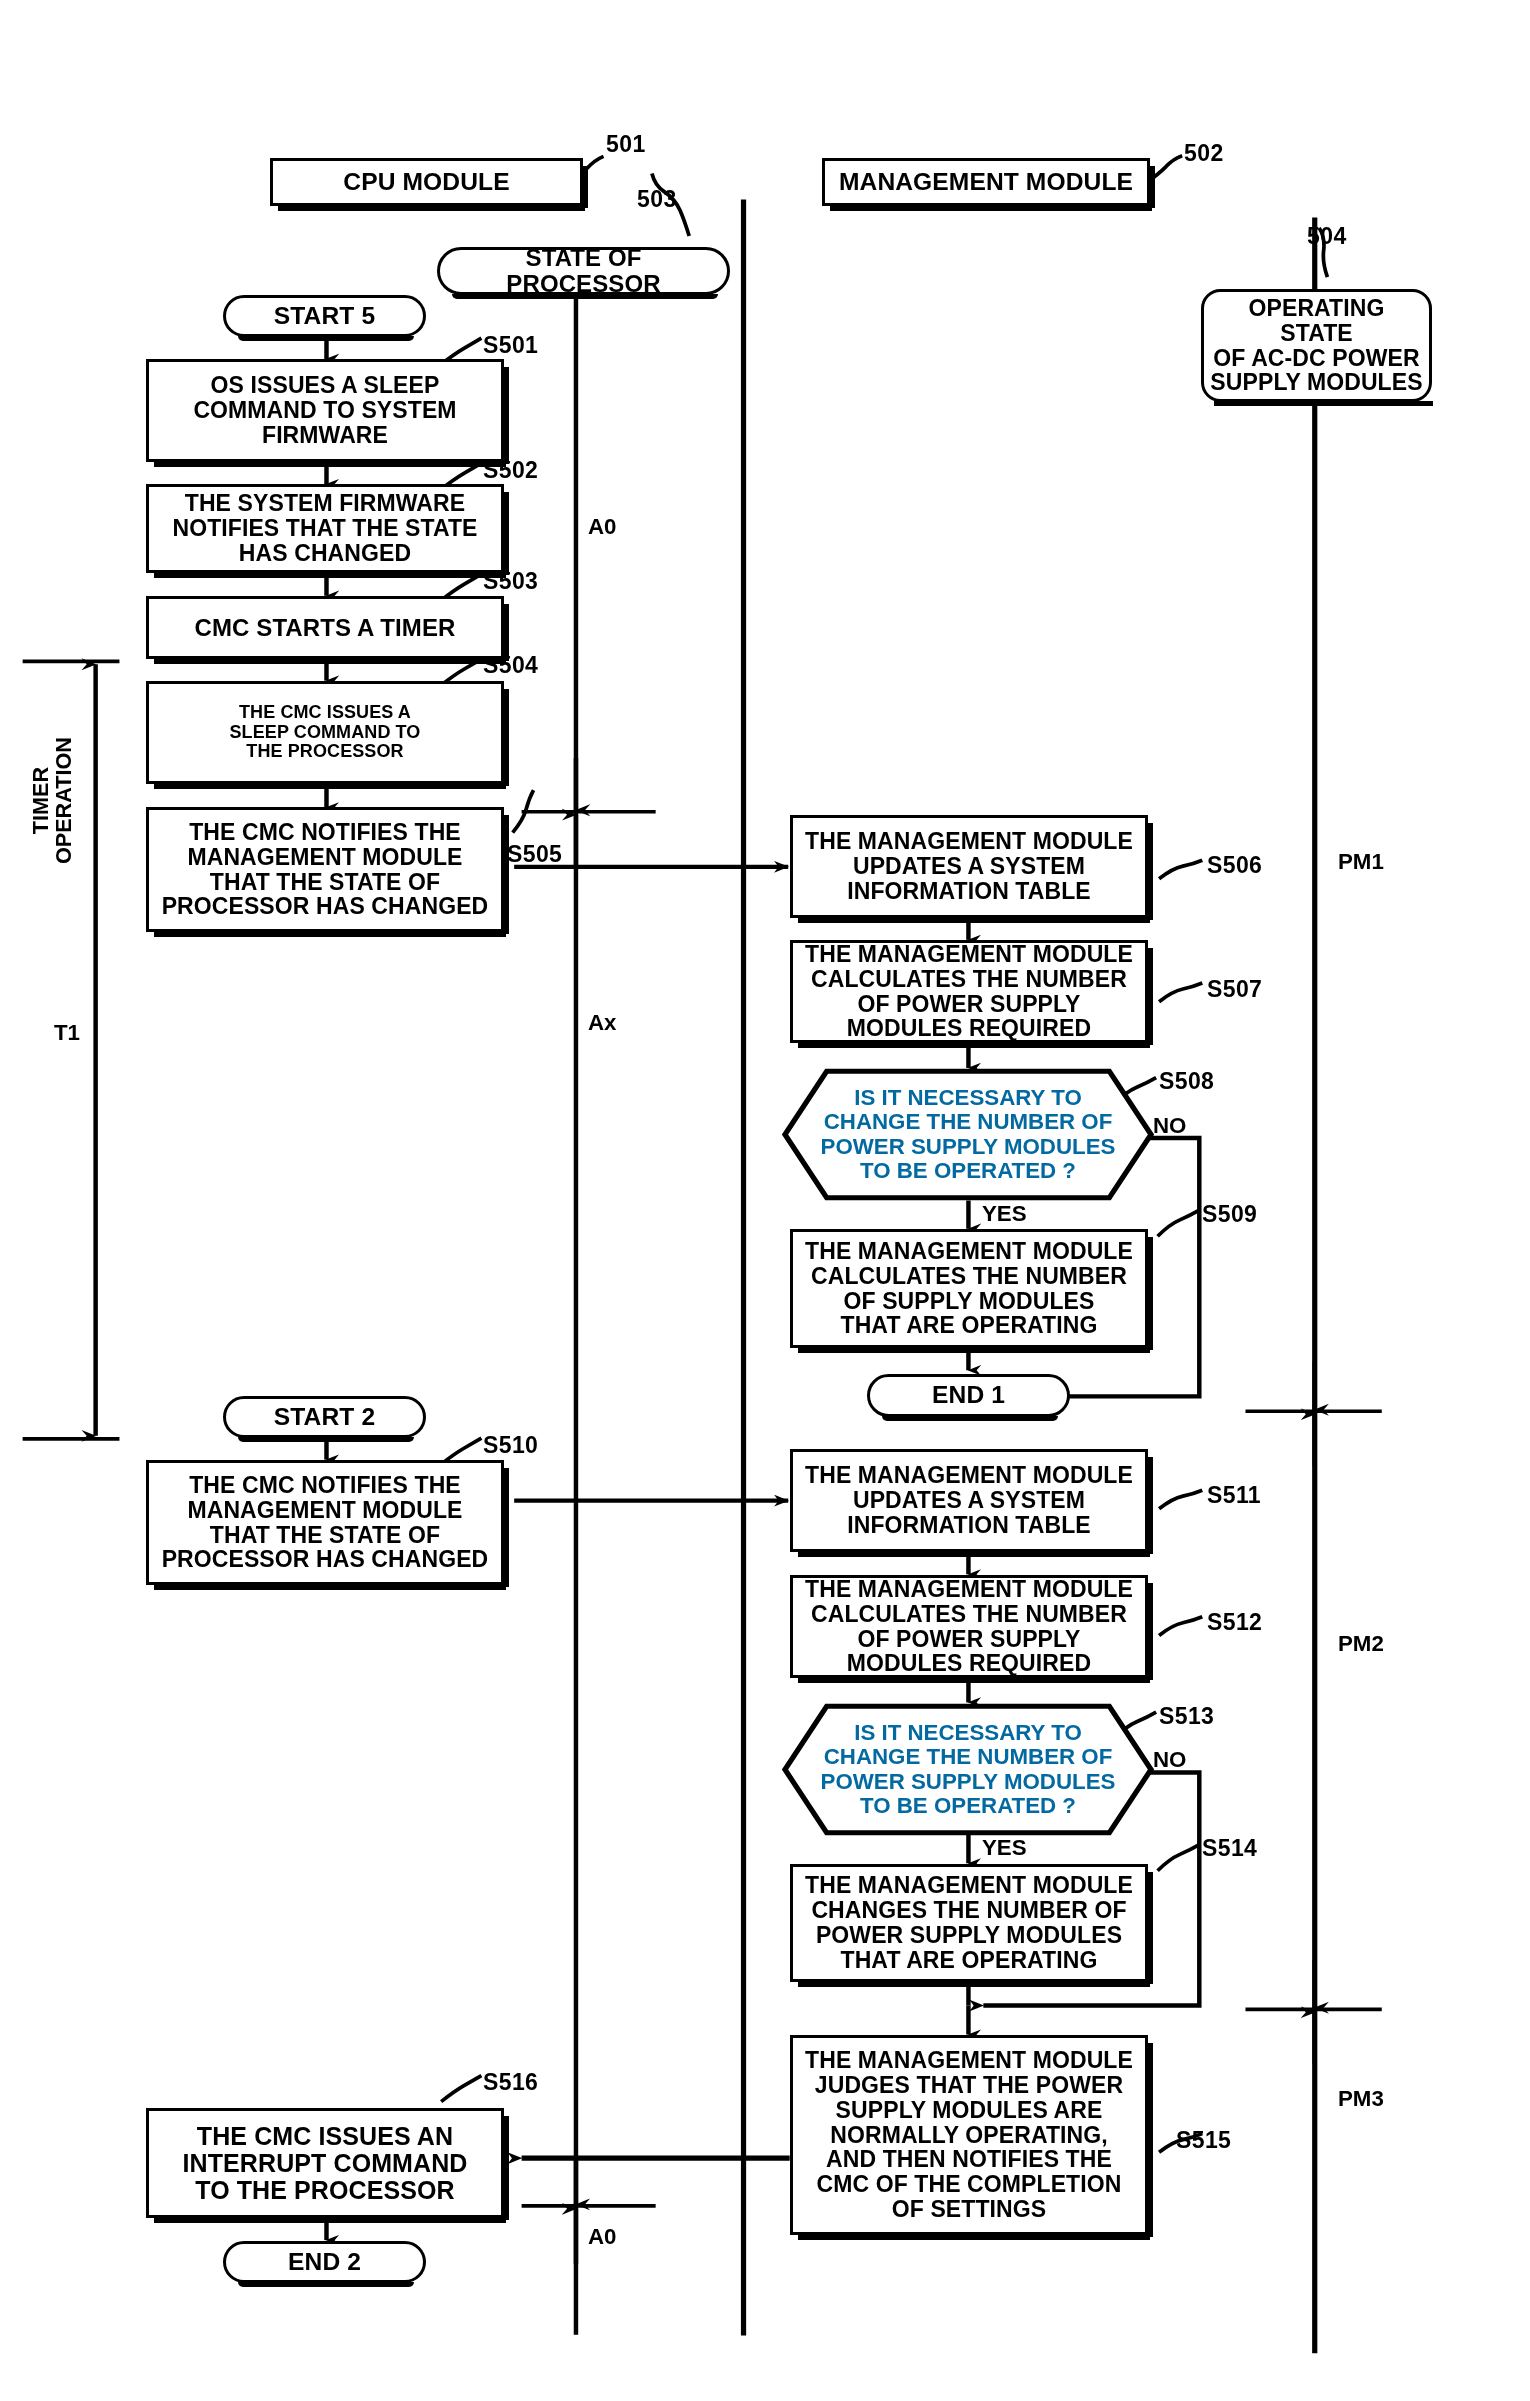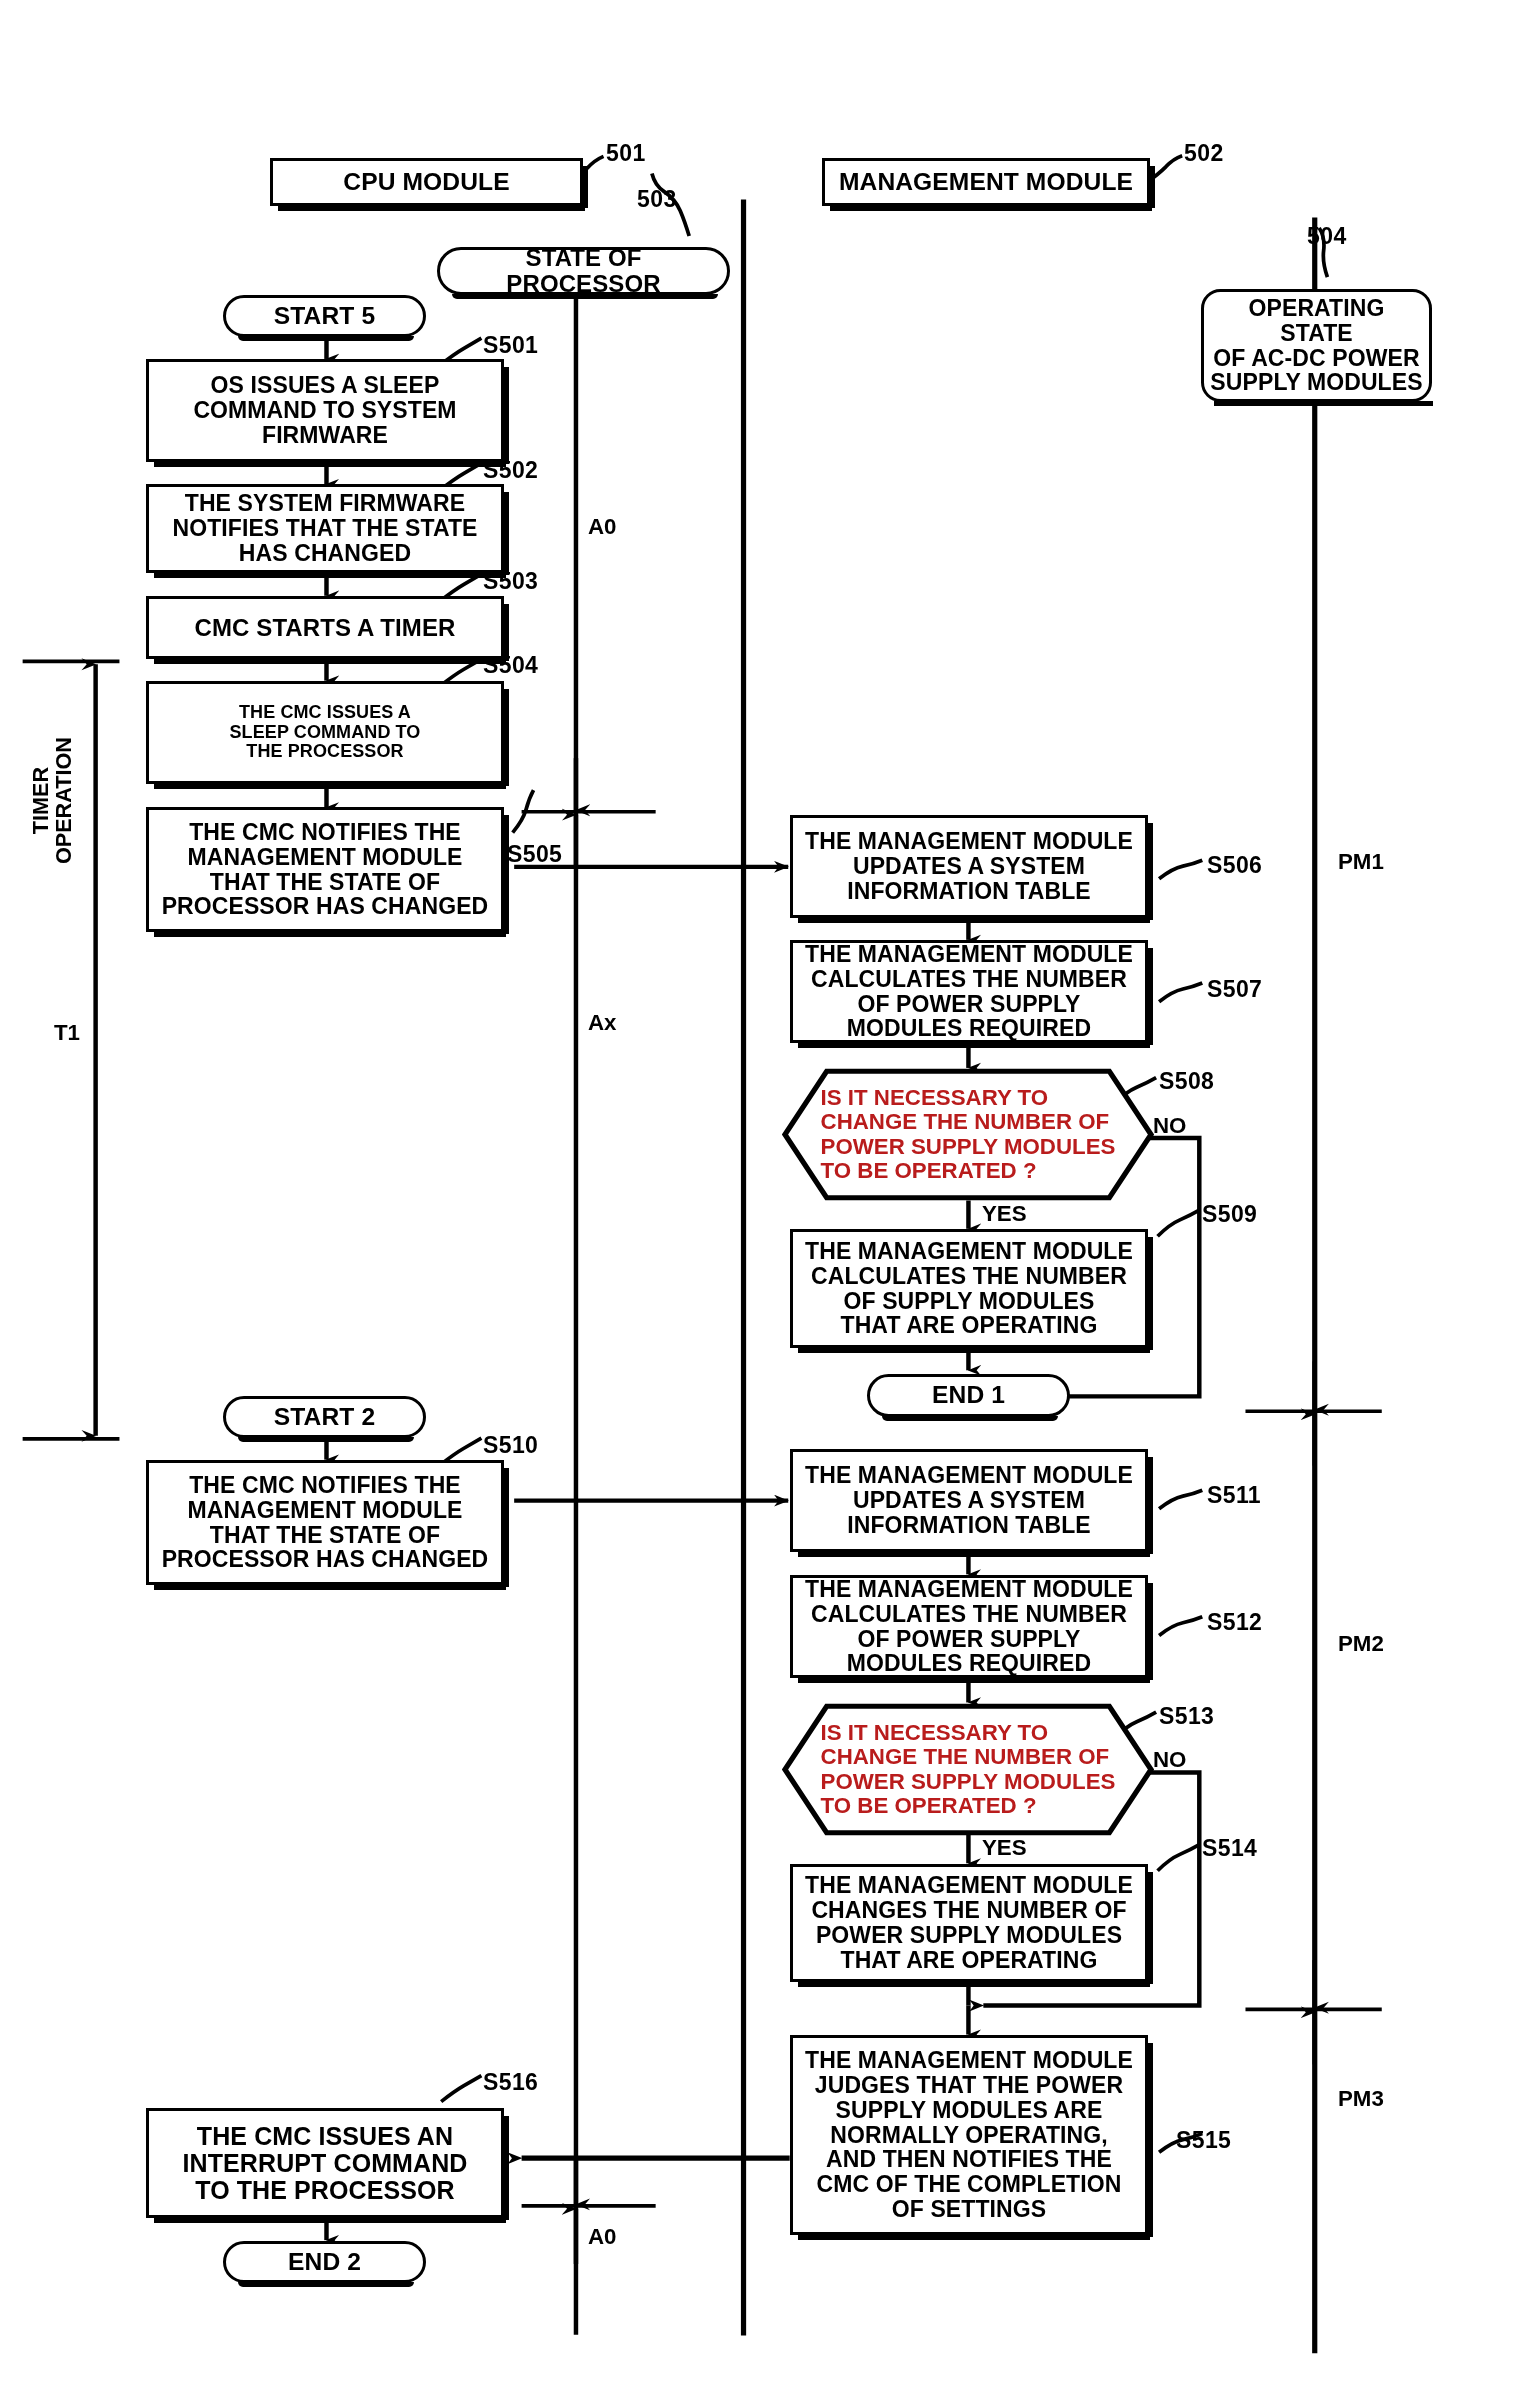--- a/index.html
+++ b/index.html
@@ -84,22 +84,22 @@
   .hex {
     position: absolute;
     z-index: 3;
   }
   .hex .hexlabel {
     position: absolute;
     inset: 0;
     display: flex;
     align-items: center;
     justify-content: center;
-    text-align: left;
-    color: #b91c1c;
+    text-align: center;
+    color: #0369a1;
     font-weight: 600;
     line-height: 1.08;
     pointer-events: none;
   }
 
   
   .lbl {
     position: absolute;
     color: #000;
     font-weight: 600;
@@ -241,21 +241,21 @@
   <div class="node stadium" style="left:437px; top:247px; width:293px; height:48px; font-size:24px;">
     <span class="txt">STATE OF PROCESSOR</span>
   </div>
 
   <div class="node roundbox" style="left:1201px; top:289px; width:231px; height:113px; font-size:23px; white-space:pre-line;">
     <span class="txt">OPERATING STATE
 OF AC-DC POWER
 SUPPLY MODULES</span>
   </div>
 
-  <div class="lbl ref" style="left:606px; top:140px;">501</div>
+  <div class="lbl ref" style="left:606px; top:131px;">501</div>
   <div class="lbl ref" style="left:1184px; top:140px;">502</div>
   <div class="lbl ref" style="left:637px; top:186px;">503</div>
   <div class="lbl ref" style="left:1307px; top:223px;">504</div>
 
   <div class="node stadium" style="left:223px; top:295px; width:203px; height:42px; font-size:24.6px;">
     <span class="txt">START 5</span>
   </div>
 
   <div class="node rect" style="left:146px; top:359px; width:358px; height:103px; font-size:23px; white-space:pre-line;">
     <span class="txt">OS ISSUES A SLEEP

